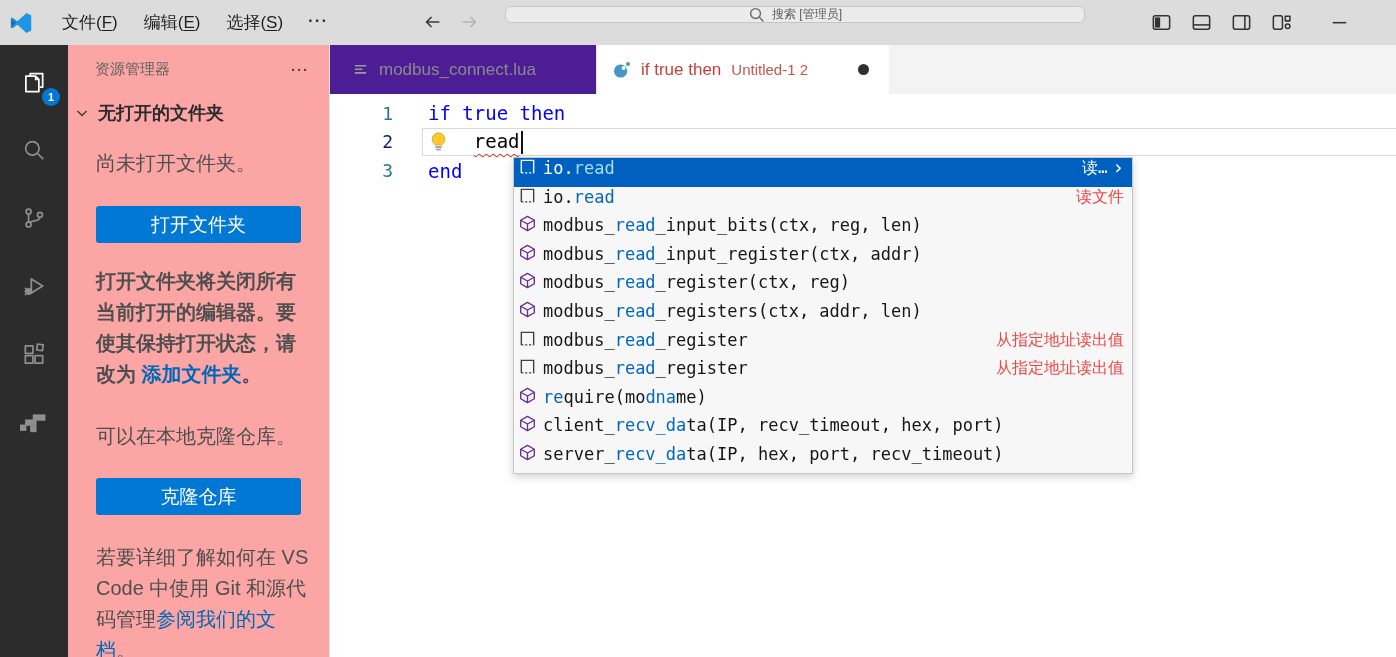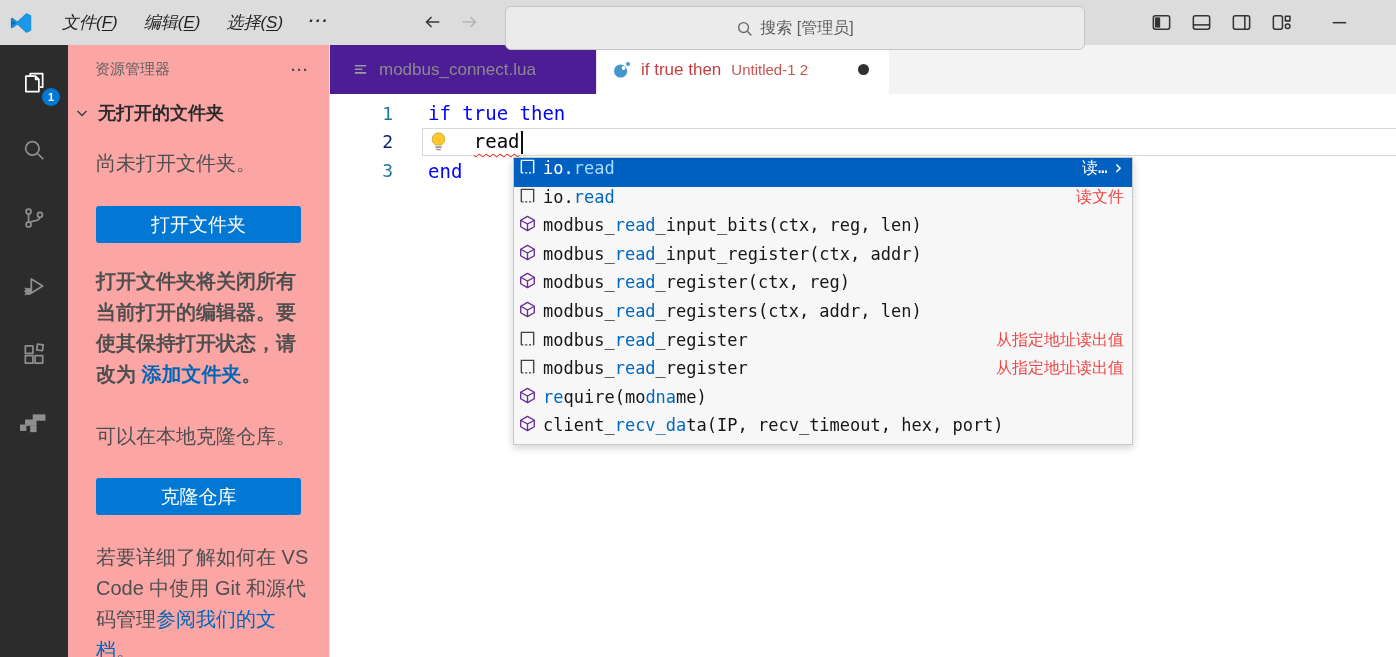--- a/index.html
+++ b/index.html
@@ -7,28 +7,28 @@
     --taberr:#c3423f; --selbg:#0060c0; --match:#0066bf; --matchsel:#a8dcff; --link:#0067b8;
   }
   *{box-sizing:border-box; margin:0; padding:0;}
   html,body{width:1396px;height:657px;overflow:hidden;}
   body{font-family:"Liberation Sans",sans-serif;background:#fff;position:relative;-webkit-font-smoothing:antialiased;}
   .app{width:1396px;height:657px;display:flex;flex-direction:column;}
 
   
   .titlebar{height:45px;background:#dcdcdc;flex:none;position:relative;display:flex;align-items:center;color:#1f1f1f;}
   .logo{width:24px;height:24px;margin-left:9px;display:flex;align-items:center;}
-  .menus{display:flex;margin-left:16px;font-size:17px;font-style:italic;}
+  .menus{display:flex;margin-left:16px;font-size:17px;}
   .menu{padding:5px 13px;border-radius:5px;cursor:default;}
   .menu u{text-underline-offset:2px;}
   .menu-more{padding:5px 12px;letter-spacing:1px;font-weight:bold;color:#333;}
   .navbtns{position:absolute;left:420px;top:10px;display:flex;gap:14px;}
   .navbtn{width:24px;height:24px;display:flex;align-items:center;justify-content:center;color:#383838;}
   .navbtn.disabled{color:#b3b3b3;}
-  .searchbox{position:absolute;left:505px;top:6px;width:580px;height:44px;background:#ebebeb;border:1px solid #c6c6c6;border-radius:6px;display:flex;align-items:center;justify-content:center;gap:7px;font-size:16px;color:#5d5d5d;}
+  .searchbox{position:absolute;left:505px;top:6px;width:580px;height:17px;background:#ebebeb;border:1px solid #c6c6c6;border-radius:6px;display:flex;align-items:center;justify-content:center;gap:7px;font-size:12px;color:#5d5d5d;}
   .winicons{position:absolute;left:1150px;top:11px;display:flex;gap:17px;align-items:center;color:#333;}
   .winicon{width:23px;height:23px;display:flex;align-items:center;justify-content:center;}
   .winicon.min{margin-left:18px;}
 
   
   .main{flex:1;display:flex;min-height:0;}
 
   
   .activitybar{width:68px;background:#2c2c2c;flex:none;display:flex;flex-direction:column;align-items:center;padding-top:13px;gap:20px;}
   .actitem{width:48px;height:48px;display:flex;align-items:center;justify-content:center;color:#8e8e8e;position:relative;cursor:pointer;}
@@ -368,17 +368,26 @@
             </div>
             <div class="srow">
               <span class="sicon m-icon">
                 <svg width="17" height="17" viewBox="0 0 16 16" fill="none" stroke="currentColor" stroke-width="1.25" stroke-linejoin="round">
                   <path d="M8 1.3 14.4 4.9V11.1L8 14.7 1.6 11.1V4.9Z"></path>
                   <path d="M1.6 4.9 8 8.5l6.4-3.6M8 8.5v6.2"></path>
                 </svg>
               </span>
               <span class="slabel"><span>client_</span><span class="match">recv_da</span><span>ta(IP, recv_timeout, hex, port)</span></span>
             </div>
+            <div class="srow">
+              <span class="sicon m-icon">
+                <svg width="17" height="17" viewBox="0 0 16 16" fill="none" stroke="currentColor" stroke-width="1.25" stroke-linejoin="round">
+                  <path d="M8 1.3 14.4 4.9V11.1L8 14.7 1.6 11.1V4.9Z"></path>
+                  <path d="M1.6 4.9 8 8.5l6.4-3.6M8 8.5v6.2"></path>
+                </svg>
+              </span>
+              <span class="slabel"><span>server_</span><span class="match">recv_da</span><span>ta(IP, hex, port, recv_timeout)</span></span>
+            </div>
           </div>
       </div>
     </div>
   </div>
 </div>
 
 </body></html>

